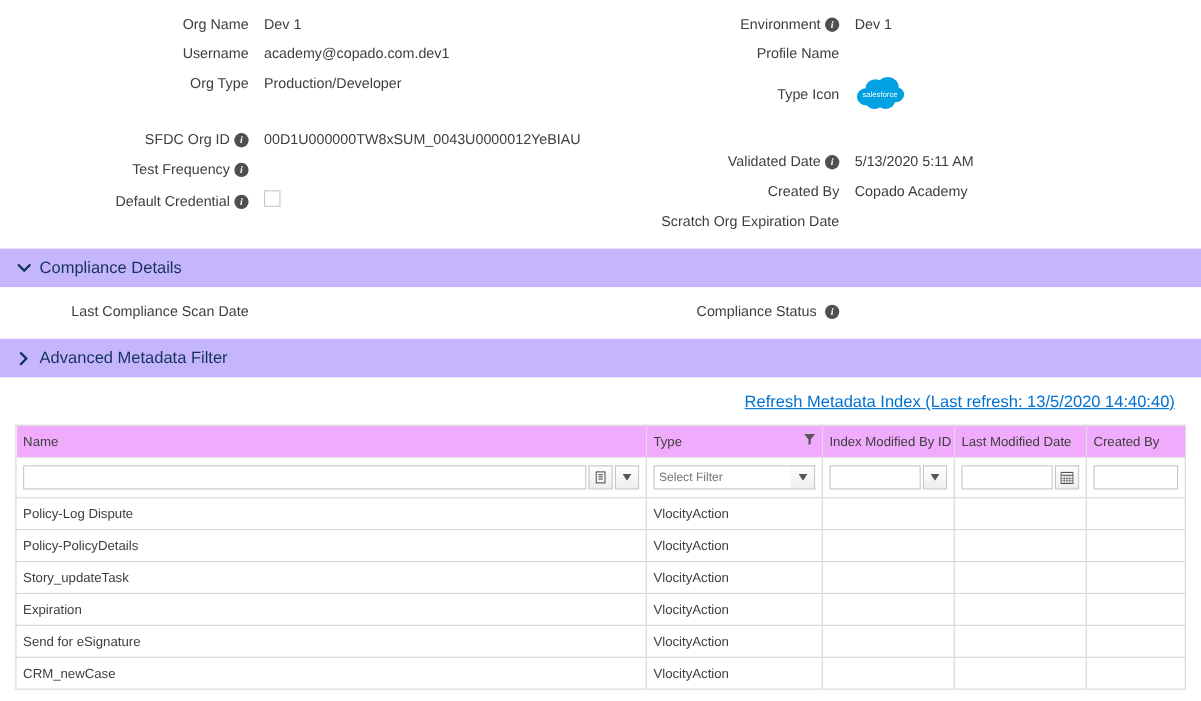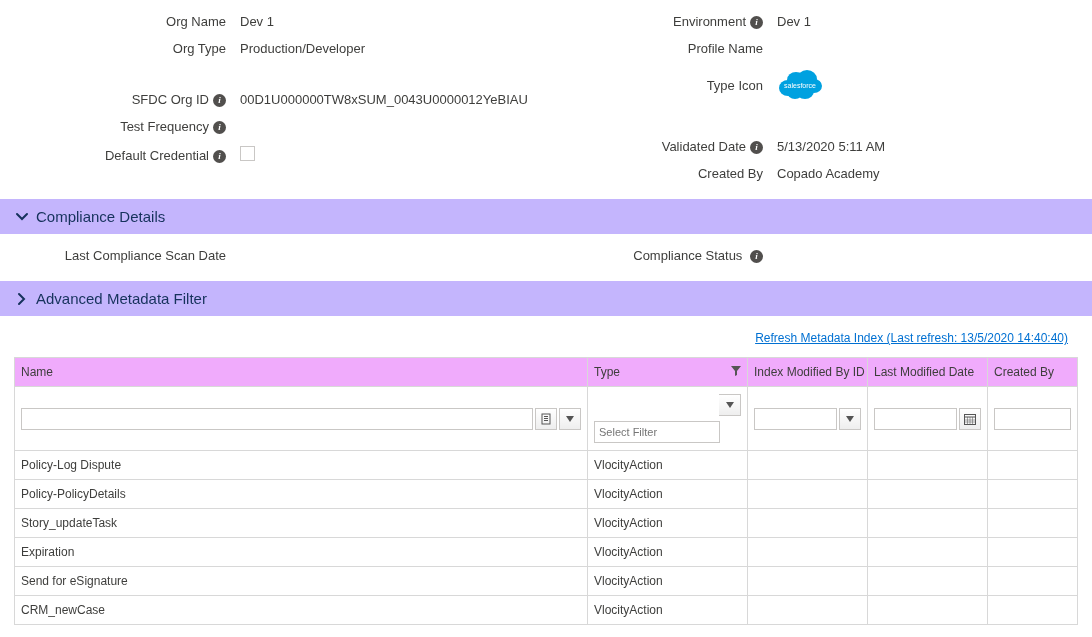--- a/index.html
+++ b/index.html
@@ -68,21 +68,21 @@
   .chevron {
     width: 16px;
     height: 16px;
     margin-right: 6px;
     flex-shrink: 0;
   }
   .refresh-bar {
     text-align: right;
     padding: 14px 24px 12px 24px;
   }
-  .refresh-bar .link { font-size: 12px; }
+  .refresh-bar .link { font-size: 15px; }
   .table-wrap {
     padding: 0 14px 14px 14px;
   }
   table.meta {
     width: 100%;
     border-collapse: collapse;
     border: 1px solid #d8d8d8;
     table-layout: fixed;
   }
   table.meta th, table.meta td {
@@ -143,20 +143,24 @@
   .chevron svg { display:block; }
 </style>
 </head>
 <body>
 
 <div class="details-grid">
   <div id="details-left">
       <div class="field-row">
         <div class="field-label"><span>Org Name</span></div>
         <div class="field-value link">Dev 1</div>
+      </div>
+      <div class="field-row">
+        <div class="field-label"><span>Username</span></div>
+        <div class="field-value link">academy@copado.com.dev1</div>
       </div>
       <div class="field-row">
         <div class="field-label"><span>Org Type</span></div>
         <div class="field-value link">Production/Developer</div>
       </div>
       <div class="field-row" style="margin-top: 24px;">
         <div class="field-label"><span>SFDC Org ID</span><span class="info-icon">i</span></div>
         <div class="field-value link">00D1U000000TW8xSUM_0043U0000012YeBIAU</div>
       </div>
       <div class="field-row">
@@ -191,20 +195,24 @@
             <text x="23" y="20" font-size="7" fill="#fff" text-anchor="middle" font-family="Arial">salesforce</text>
           </svg></div>
       </div>
       <div class="field-row" style="margin-top: 24px;">
         <div class="field-label"><span>Validated Date</span><span class="info-icon">i</span></div>
         <div class="field-value link">5/13/2020 5:11 AM</div>
       </div>
       <div class="field-row">
         <div class="field-label"><span>Created By</span></div>
         <div class="field-value link">Copado Academy</div>
+      </div>
+      <div class="field-row">
+        <div class="field-label"><span>Scratch Org Expiration Date</span></div>
+        <div class="field-value"></div>
       </div>
     </div>
 </div>
 
 <div class="section-header">
   <span class="chevron">
     <svg viewBox="0 0 16 16">
         <path d="M3 5 L8 10 L13 5" fill="none" stroke="#16325c" stroke-width="2" stroke-linecap="round"></path>
       </svg>
   </span>
@@ -278,21 +286,21 @@
             </div>
             <div class="filter-btn">
               <svg width="8" height="6" viewBox="0 0 8 6">
                   <path d="M0 0 L8 0 L4 6 Z" fill="#555"></path>
                 </svg>
             </div>
           </div>
         </td>
         <td>
           <div class="filter-cell">
-            <input class="filter-input" style="flex: 1 1 0%; margin-top: 27px;" placeholder="Select Filter">
+            <input class="filter-input" style="flex: 1 1 0%;" placeholder="Select Filter">
             <div class="filter-btn" style="border-left:none;margin-left:-3px">
               <svg width="8" height="6" viewBox="0 0 8 6">
                   <path d="M0 0 L8 0 L4 6 Z" fill="#555"></path>
                 </svg>
             </div>
           </div>
         </td>
         <td>
           <div class="filter-cell">
             <input class="filter-input" style="flex: 1 1 0%;">

